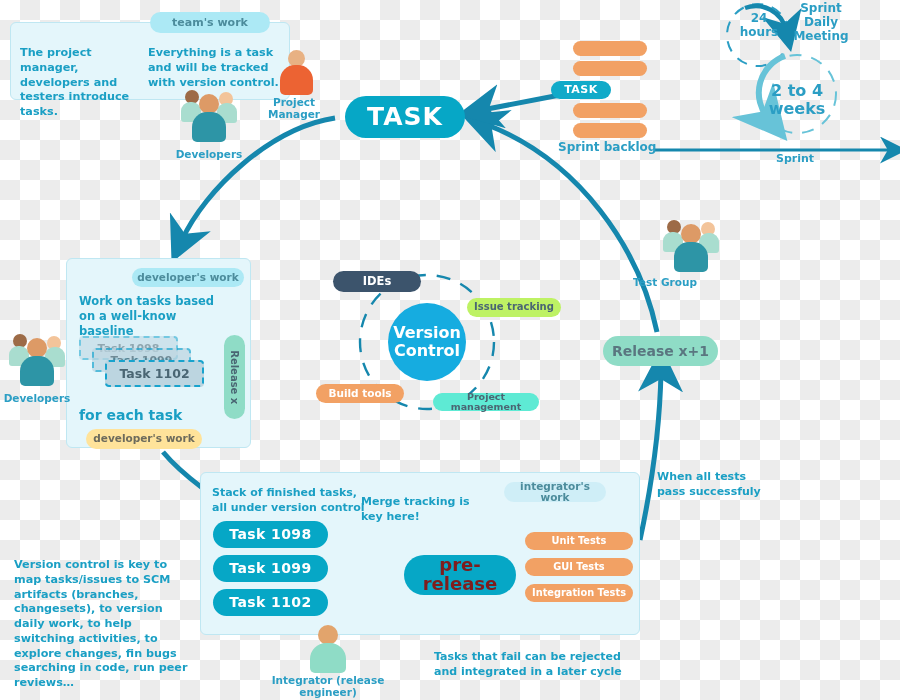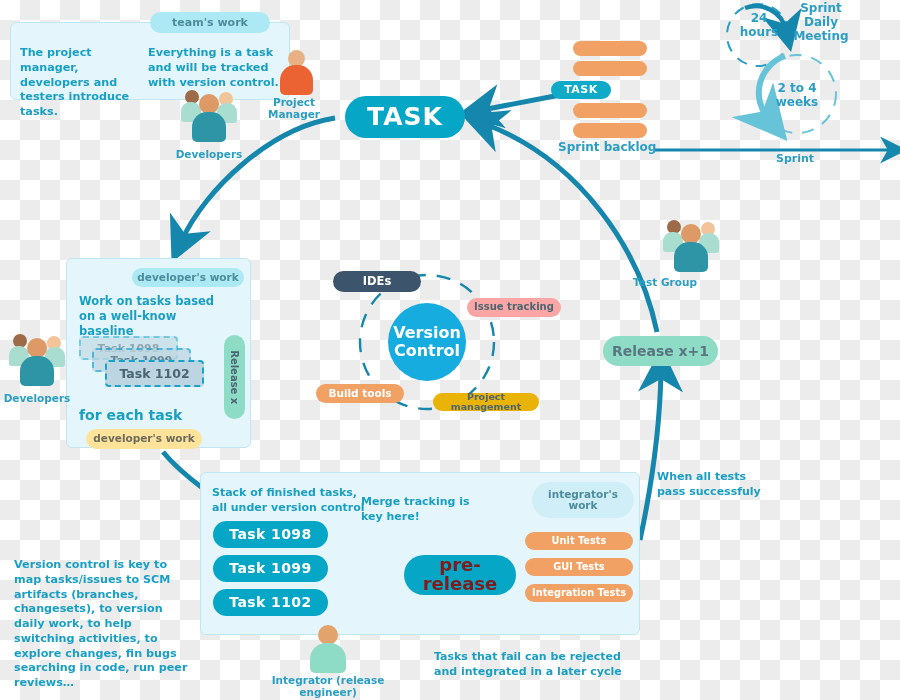--- a/index.html
+++ b/index.html
@@ -45,21 +45,21 @@
   .backlog-bar{position:absolute;left:573px;width:74px;height:15px;
                background:#f2a164;border-radius:999px;}
   #backlog-task{left:551px;top:81px;width:60px;height:18px;background:#10aac9;
                 color:#fff;font-size:11px;letter-spacing:.5px;}
   #sprint-backlog-label{left:558px;top:141px;width:100px;font-size:12px;text-align:left;}
   #sprint-label{left:765px;top:153px;width:60px;font-size:11px;}
 
   
   #t24{left:733px;top:12px;width:52px;font-size:12px;color:#2b9ec4;}
   #sdm{left:786px;top:2px;width:70px;font-size:12px;color:#2b9ec4;}
-  #t2to4{left:765px;top:82px;width:64px;font-size:12px;color:#2b9ec4;}
+  #t2to4{left:765px;top:82px;width:64px;font-size:16px;color:#2b9ec4;}
 
   
   #dev-box{left:66px;top:258px;width:185px;height:190px;}
   #dev-pill{left:132px;top:268px;width:112px;height:19px;background:#ace9f5;
             color:#4c8c9c;font-size:10.5px;}
   #dev-text-1{left:79px;top:294px;width:150px;font-size:11.5px;}
   #dev-text-2{left:79px;top:406px;width:150px;font-size:14px;}
   #dev-work-pill{left:86px;top:429px;width:116px;height:20px;background:#ffe39a;
                  color:#6d6b5c;font-size:10.5px;}
   .taskcard{position:absolute;background:#bcd5e0;border:2px dashed #18a3cd;
@@ -73,30 +73,30 @@
   #release-x span{transform:rotate(90deg);white-space:nowrap;color:#4a6673;
                   font-size:10px;font-weight:bold;}
 
   
   #vc-circle{left:388px;top:303px;width:78px;height:78px;border-radius:50%;
              background:#16ace0;display:flex;align-items:center;justify-content:center;
              position:absolute;color:#fff;font-size:16px;font-weight:bold;
              text-align:center;line-height:1.1;}
   #ides{left:333px;top:271px;width:88px;height:21px;background:#3c546c;
         color:#fff;font-size:11.5px;}
-  #issue-tracking{left:467px;top:298px;width:94px;height:19px;background:#fca5a5;
+  #issue-tracking{left:467px;top:298px;width:94px;height:19px;background:#bef264;
                   color:#4a6673;font-size:10px;}
   #build-tools{left:316px;top:384px;width:88px;height:19px;background:#f2a164;
                color:#fff;font-size:10.5px;}
-  #proj-mgmt{left:433px;top:393px;width:106px;height:18px;background:#eab308;
+  #proj-mgmt{left:433px;top:393px;width:106px;height:18px;background:#5eead4;
              color:#4a6673;font-size:9.5px;}
 
   
   #int-box{left:200px;top:472px;width:440px;height:163px;}
-  #int-pill{left:532px;top:482px;width:102px;height:36px;background:#cfeef7;
+  #int-pill{left:504px;top:482px;width:102px;height:20px;background:#cfeef7;
             color:#4c8c9c;font-size:10.5px;}
   #int-text-1{left:212px;top:486px;width:160px;font-size:11px;}
   #merge-text{left:361px;top:495px;width:110px;font-size:11px;}
   .bigtask{width:115px;height:27px;background:#06a7c6;color:#fff;font-size:14px;
            letter-spacing:.4px;left:213px;}
   #bt1{top:521px;} #bt2{top:555px;} #bt3{top:589px;}
   #pre-release{left:404px;top:555px;width:112px;height:40px;background:#06a7c6;
                color:#7f1d1d;font-size:18px;}
   .testpill{left:525px;width:108px;height:18px;background:#f2a164;color:#fff;
             font-size:9.8px;}

